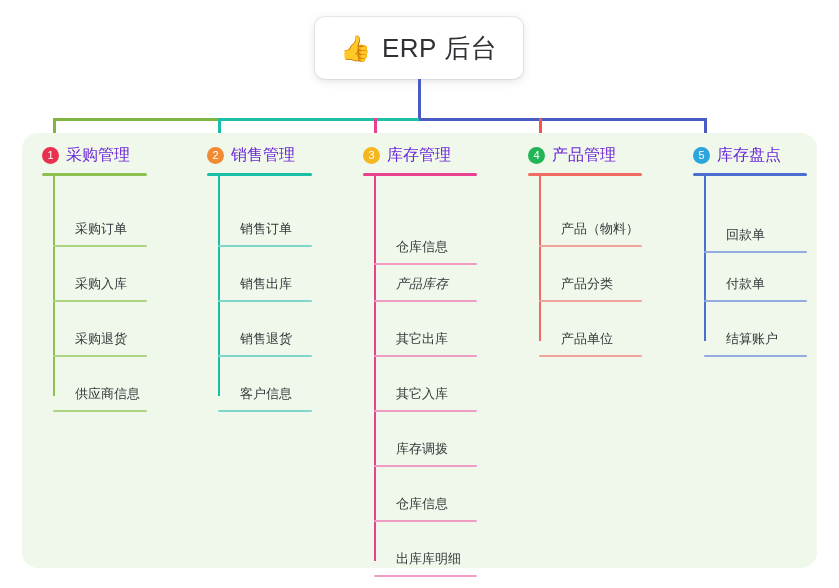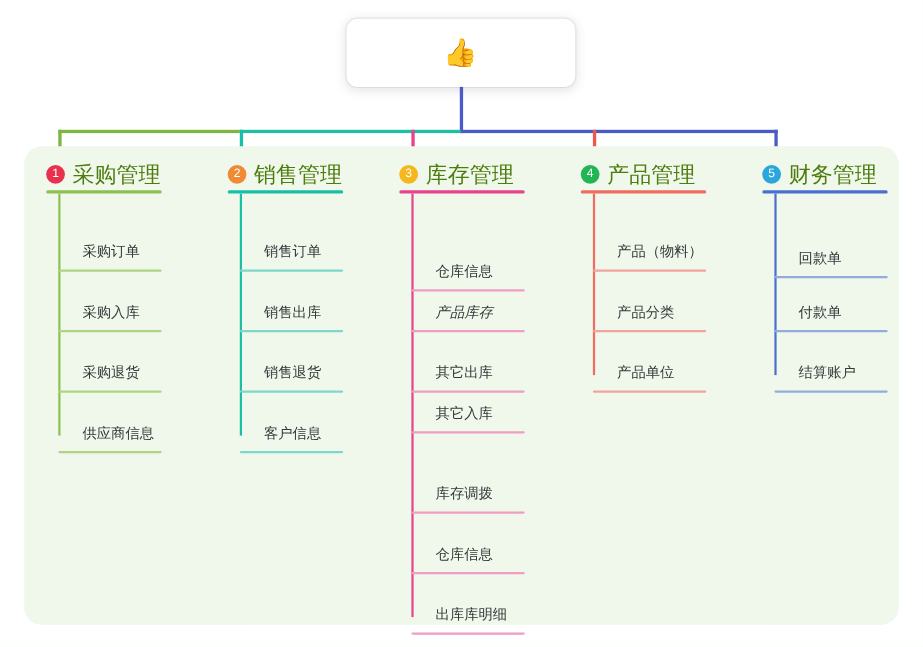--- a/index.html
+++ b/index.html
@@ -49,21 +49,21 @@
     white-space:nowrap;
   }
   .badge{
     width:17px;height:17px;border-radius:50%;
     display:flex;align-items:center;justify-content:center;
     color:#fff;font-size:11px;line-height:1;
     font-family:"Liberation Sans","DejaVu Sans",sans-serif;
     flex:0 0 auto;
   }
   .col-title{
-    font-size:20px;color:#4d7c0f;
+    font-size:16px;color:#6d28d9;
     font-family:"Liberation Sans","DejaVu Sans",sans-serif;
   }
   .head-rule{
     position:absolute; left:0; top:40px;
     height:3px; border-radius:2px;
   }
   .spine{
     position:absolute; left:11px; top:43px;
     width:2px;
   }
@@ -79,20 +79,21 @@
   .leaf-rule{
     position:absolute; left:0; bottom:0;
     height:2px; border-radius:1px;
   }
 </style>
 </head>
 <body>
 
 <div id="root-node">
   <span class="root-emoji">👍</span>
+  <span class="root-title">ERP 后台</span>
 </div>
 
 <div id="connectors">
     <div class="conn" style="left: 417.5px; top: 79px; width: 3px; height: 42px; background: rgb(75, 91, 196);"></div>
     <div class="conn" style="left: 53px; top: 118px; width: 165px; height: 3px; background: rgb(127, 181, 65);"></div>
     <div class="conn" style="left: 218px; top: 118px; width: 201px; height: 3px; background: rgb(29, 191, 166);"></div>
     <div class="conn" style="left: 419px; top: 118px; width: 288px; height: 3px; background: rgb(75, 91, 196);"></div>
     <div class="conn" style="left: 53px; top: 118px; width: 3px; height: 25px; background: rgb(127, 181, 65);"></div>
     <div class="conn" style="left: 218px; top: 118px; width: 3px; height: 25px; background: rgb(24, 191, 166);"></div>
     <div class="conn" style="left: 374px; top: 118px; width: 3px; height: 25px; background: rgb(232, 65, 143);"></div>
@@ -163,21 +164,21 @@
         <div class="leaf-rule" style="width: 103px; background: rgb(240, 156, 196);"></div>
       </div>
       <div class="leaf" style="top: 98px; width: 103px; font-style: italic;">
         <span class="leaf-label">产品库存</span>
         <div class="leaf-rule" style="width: 103px; background: rgb(240, 156, 196);"></div>
       </div>
       <div class="leaf" style="top: 153px; width: 103px; text-align: right;">
         <span class="leaf-label">其它出库</span>
         <div class="leaf-rule" style="width: 103px; background: rgb(240, 156, 196);"></div>
       </div>
-      <div class="leaf" style="top: 190px; width: 103px; padding-left: 21px;">
+      <div class="leaf" style="top: 208px; width: 103px; padding-left: 21px;">
         <span class="leaf-label">其它入库</span>
         <div class="leaf-rule" style="width: 103px; background: rgb(240, 156, 196);"></div>
       </div>
       <div class="leaf" style="top: 263px; width: 103px;">
         <span class="leaf-label">库存调拨</span>
         <div class="leaf-rule" style="width: 103px; background: rgb(240, 156, 196);"></div>
       </div>
       <div class="leaf" style="top: 318px; width: 103px;">
         <span class="leaf-label">仓库信息</span>
         <div class="leaf-rule" style="width: 103px; background: rgb(240, 156, 196);"></div>
@@ -203,21 +204,21 @@
         <div class="leaf-rule" style="width: 103px; background: rgb(242, 164, 156);"></div>
       </div>
       <div class="leaf" style="top: 153px; width: 103px;">
         <span class="leaf-label">产品单位</span>
         <div class="leaf-rule" style="width: 103px; background: rgb(242, 164, 156);"></div>
       </div>
     </div>
     <div class="column" style="left: 693px; top: 133px; width: 144px;">
       <div class="col-head">
         <span class="badge" style="background: rgb(43, 166, 221);">5</span>
-        <span class="col-title">财务管理</span>
+        <span class="col-title">库存盘点</span>
       </div>
       <div class="head-rule" style="width: 114px; background: rgb(75, 111, 208);"></div>
       <div class="spine" style="height: 165px; background: rgb(75, 111, 208);"></div>
       <div class="leaf" style="top: 29px; width: 103px; margin-top: 20px;">
         <span class="leaf-label">回款单</span>
         <div class="leaf-rule" style="width: 103px; background: rgb(148, 171, 224);"></div>
       </div>
       <div class="leaf" style="top: 98px; width: 103px;">
         <span class="leaf-label">付款单</span>
         <div class="leaf-rule" style="width: 103px; background: rgb(148, 171, 224);"></div>

